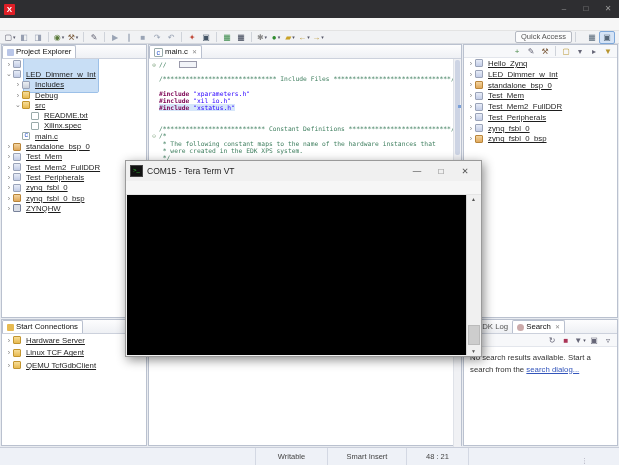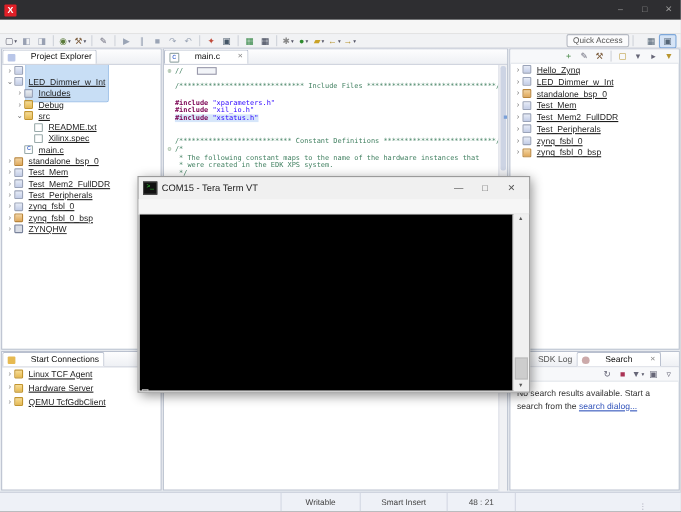--- a/index.html
+++ b/index.html
@@ -26,21 +26,21 @@
   .tsep{width:1px;height:10px;background:#cfd3da;margin:0 3px;display:inline-block;}
   .qa{margin-left:auto;border:1px solid #b5b9c2;border-radius:2px;color:#555;font-size:7.5px;
     padding:0px 5px;height:10px;line-height:10px;background:#fbfbfc;}
   .persp{display:flex;align-items:center;margin:0 4px 0 6px;}
   .persp .pi{width:14px;height:11px;font-size:8px;text-align:center;line-height:11px;color:#567;}
   .persp .pi.active{background:#d6e4f6;border:1px solid #7da7d9;border-radius:2px;}
   
   .panel{position:absolute;background:#fff;border:1px solid #bac1cf;box-sizing:border-box;}
   .ptabs{height:13px;background:linear-gradient(#fdfdfe,#eef0f4);border-bottom:1px solid #ccd1dc;
     display:flex;align-items:flex-end;font-size:7.8px;color:#333;}
-  .tab{padding:0 4px;height:12px;line-height:12px;display:flex;align-items:center;gap:14px;color:#555;}
+  .tab{padding:0 4px;height:12px;line-height:12px;display:flex;align-items:center;gap:2px;color:#555;}
   .tab.active{background:#fff;border:1px solid #b9c0cf;border-bottom:none;border-radius:2px 2px 0 0;color:#111;}
   .tab .tabic{width:7px;height:7px;border-radius:1px;flex:none;}
   .tclose{font-size:6px;color:#888;margin-left:2px;}
   .hdr-icons{margin-left:auto;display:flex;align-items:center;gap:3px;padding-right:3px;font-size:7px;color:#667;}
   .hdr-icons span{line-height:12px;}
   .ptoolbar{height:12px;border-bottom:1px solid #e3e6ec;display:flex;justify-content:flex-end;
     align-items:center;padding-right:2px;background:#f7f8fa;}
   
   .tree{overflow:hidden;}
   .trow{display:flex;align-items:center;height:10.3px;font-size:7.8px;color:#1e1e1e;white-space:nowrap;}
@@ -305,26 +305,26 @@
       <span></span>
           <span></span>
           <span></span>
         </span>
     </div>
     <div class="tree">
 
     <div class="trow" style="padding-left: 3px;">
           <span class="exp">›</span>
           <span class="tico ic-server"></span>
+          <span class="tlabel">Hardware Server</span>
+        </div>
+        <div class="trow" style="padding-left: 3px;">
+          <span class="exp">›</span>
+          <span class="tico ic-server"></span>
           <span class="tlabel">Linux TCF Agent</span>
-        </div>
-        <div class="trow" style="padding-left: 3px;">
-          <span class="exp">›</span>
-          <span class="tico ic-server"></span>
-          <span class="tlabel">Hardware Server</span>
         </div>
         <div class="trow" style="padding-left: 3px;">
           <span class="exp">›</span>
           <span class="tico ic-server"></span>
           <span class="tlabel">QEMU TcfGdbClient</span>
         </div>
       </div>
   </div>
 
   <div class="panel editor">

